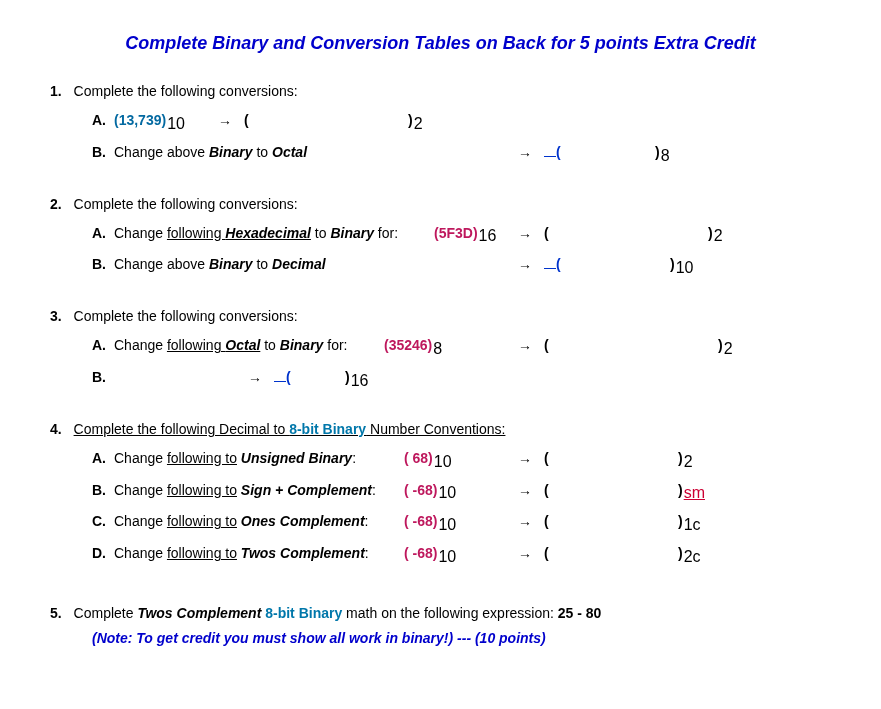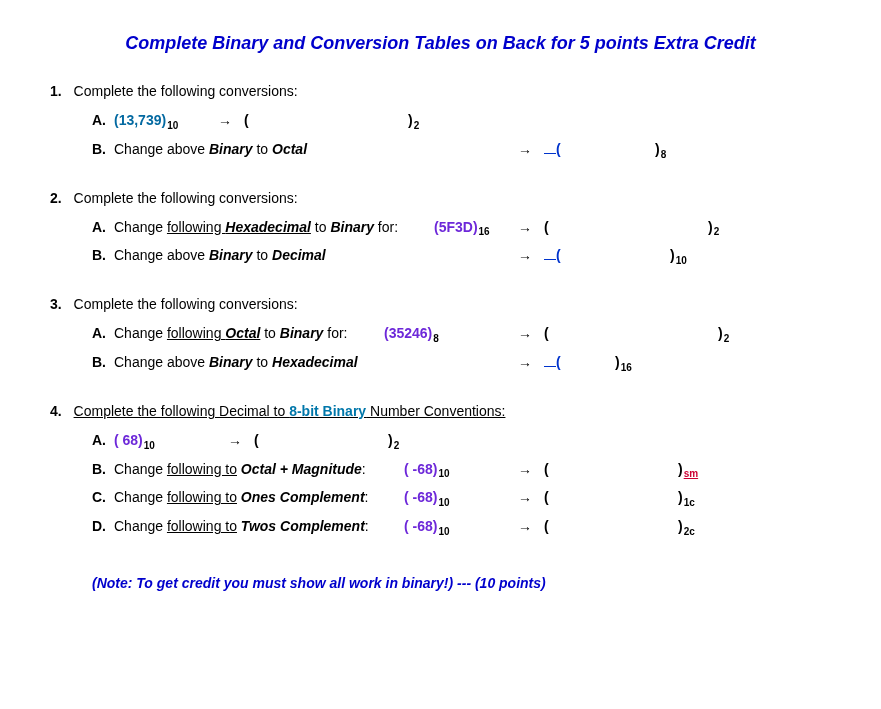--- a/index.html
+++ b/index.html
@@ -49,30 +49,30 @@
       flex-shrink: 0;
     }
     .bolditalic {
       font-weight: bold;
       font-style: italic;
     }
     .underline {
       text-decoration: underline;
     }
     .value {
-      color: #6d28d9;
+      color: #be185d;
       font-weight: bold;
     }
     .bluevalue {
       color: #0369a1;
       font-weight: bold;
     }
     .subscript {
-      font-size: 10px;
-      font-weight: bold;
+      font-size: 16px;
+      font-weight: normal;
       vertical-align: sub;
       margin-left: 1px;
     }
     .arrow {
       font-weight: normal;
       display: inline-block;
       margin: 0 4px;
     }
     .uarrow-blank {
       border-bottom: 1px solid #0033cc;
@@ -179,55 +179,55 @@
     <span class="col-val" style="width:130px;">
       <span class="value">(35246)</span><span class="subscript">8</span>
     </span>
     <span class="col-arrow arrow">→</span>
     <span class="col-open">(</span>
     <span class="col-gap" style="width:160px;"></span>
     <span class="col-close"><span>)</span><span class="subscript">2</span></span>
   </div>
   <div class="sub">
     <span class="sub-label">B.</span>
-    <span class="sub-text col1" style="width:270px;">
-      <span>Change above </span><span class="bolditalic">Binary</span><span> to </span><span class="bolditalic">Hexadecimal</span>
-    </span>
     <span class="col-val" style="width:130px;"></span>
     <span class="col-arrow arrow">→</span>
     <span class="uarrow-blank"></span>
       <span class="col-open" style="color:#0033cc;">(</span>
     <span class="col-gap" style="width:45px;"></span>
     <span class="col-close"><span>)</span><span class="subscript">16</span></span>
   </div>
 </div>
 
 <div class="question">
   <div class="q-header">
     <span>4.</span>
     <span class="q-body" style="margin-left:8px;text-decoration:underline;">
       <span>Complete the following Decimal to </span><span class="eightbit">8-bit Binary</span><span> Number Conventions:</span>
     </span>
   </div>
 
   <div class="sub">
     <span class="sub-label">A.</span>
+    <span class="sub-text col1" style="width:290px;">
+      <span>Change </span><span class="underline">following  to</span><span class="bolditalic"> Unsigned Binary</span><span>:</span>
+    </span>
     <span class="col-val" style="width:110px;">
       <span class="value">(  68)</span><span class="subscript">10</span>
     </span>
     <span class="col-arrow arrow">→</span>
     <span class="col-open">(</span>
     <span class="col-gap" style="width:120px;"></span>
     <span class="col-close"><span>)</span><span class="subscript">2</span></span>
   </div>
 
   <div class="sub">
     <span class="sub-label">B.</span>
     <span class="sub-text col1" style="width:290px;">
-      <span>Change </span><span class="underline">following  to</span><span class="bolditalic"> Octal + Magnitude</span><span>:</span>
+      <span>Change </span><span class="underline">following  to</span><span class="bolditalic"> Sign + Complement</span><span>:</span>
     </span>
     <span class="col-val" style="width:110px;">
       <span class="value">( -68)</span><span class="subscript">10</span>
     </span>
     <span class="col-arrow arrow">→</span>
     <span class="col-open">(</span>
     <span class="col-gap" style="width:120px;"></span>
     <span class="col-close"><span>)</span><span class="subscript redsub">sm</span></span>
   </div>
 
@@ -254,14 +254,20 @@
       <span class="value">( -68)</span><span class="subscript">10</span>
     </span>
     <span class="col-arrow arrow">→</span>
     <span class="col-open">(</span>
     <span class="col-gap" style="width:120px;"></span>
     <span class="col-close"><span>)</span><span class="subscript">2c</span></span>
   </div>
 </div>
 
 <div class="question q5" style="margin-top:34px;">
+  <div>
+    <span style="font-weight:bold;">5.</span>
+    <span style="margin-left:8px;">
+      <span>Complete </span><span class="bolditalic">Twos Complement</span><span> </span><span class="eightbit">8-bit Binary</span><span> math on the following expression:    </span><span style="font-weight:bold;">25 - 80</span>
+    </span>
+  </div>
   <div class="note">(Note:  To get credit you must show all work in binary!) --- (10 points)</div>
 </div>
 
 </body></html>

